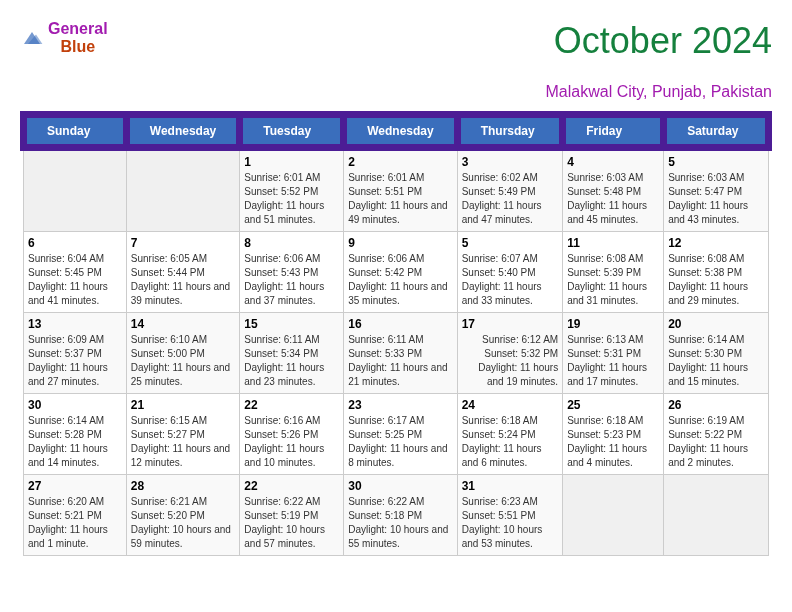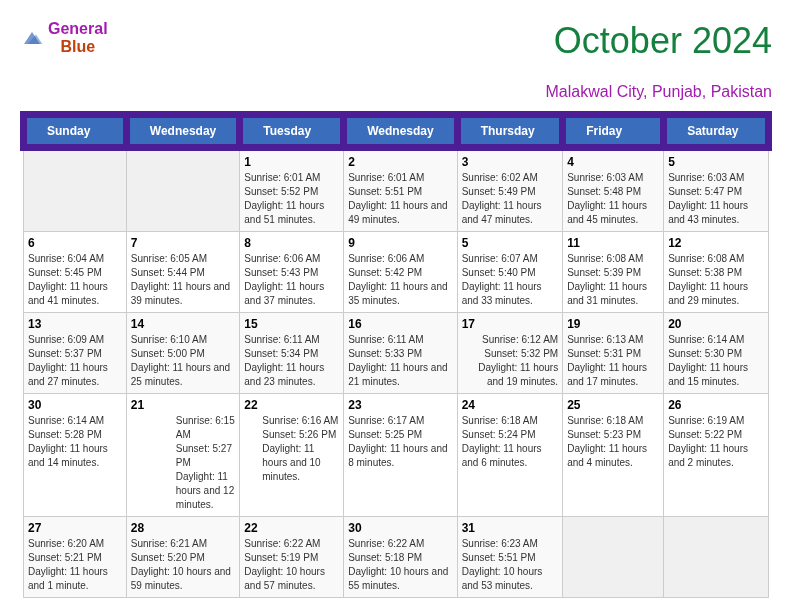--- a/index.html
+++ b/index.html
@@ -248,27 +248,27 @@
       </tr>
       <tr>
         <td>
           <span class="day-number">30</span>
           <div class="day-info" style="white-space: pre-line;">Sunrise: 6:14 AM
 Sunset: 5:28 PM
 Daylight: 11 hours and 14 minutes.</div>
         </td>
         <td>
           <span class="day-number">21</span>
-          <div class="day-info" style="white-space: pre-line; margin-left: 45px;">Sunrise: 6:15 AM
+          <div class="day-info" style="white-space: pre-line;">Sunrise: 6:15 AM
 Sunset: 5:27 PM
 Daylight: 11 hours and 12 minutes.</div>
         </td>
         <td>
           <span class="day-number">22</span>
-          <div class="day-info" style="white-space: pre-line; margin-left: 18px;">Sunrise: 6:16 AM
+          <div class="day-info" style="white-space: pre-line;">Sunrise: 6:16 AM
 Sunset: 5:26 PM
 Daylight: 11 hours and 10 minutes.</div>
         </td>
         <td>
           <span class="day-number">23</span>
           <div class="day-info" style="white-space: pre-line;">Sunrise: 6:17 AM
 Sunset: 5:25 PM
 Daylight: 11 hours and 8 minutes.</div>
         </td>
         <td>

